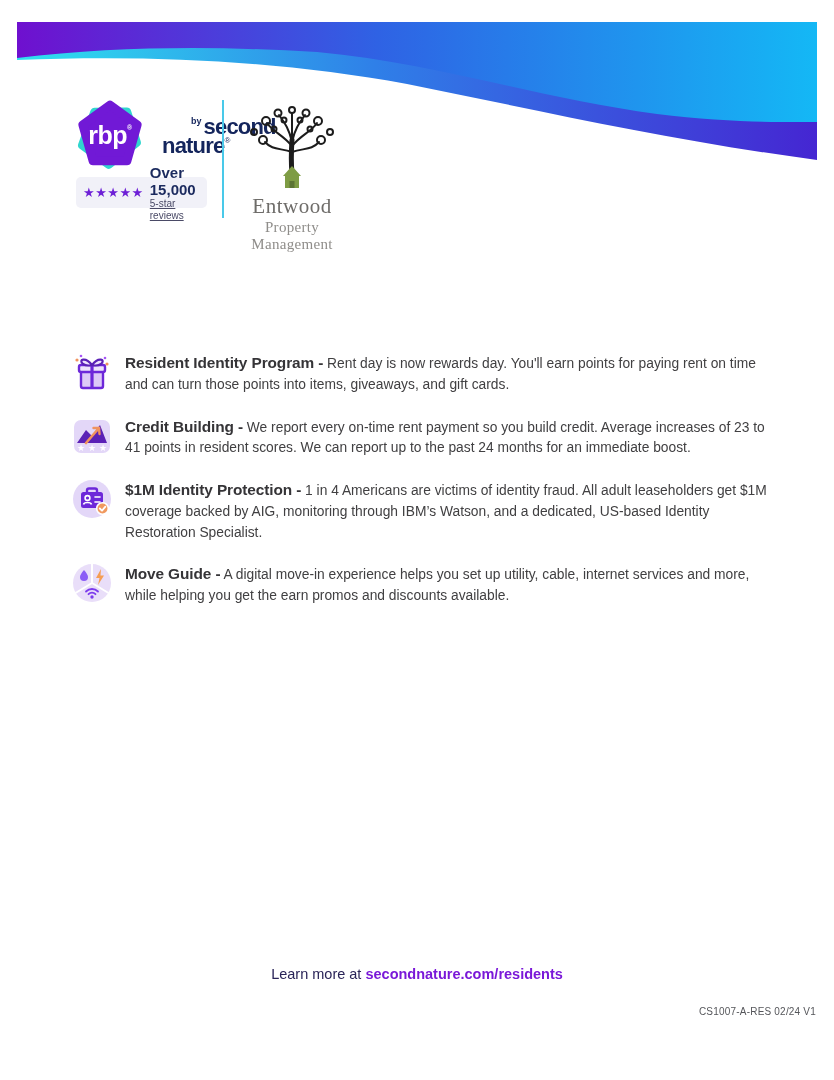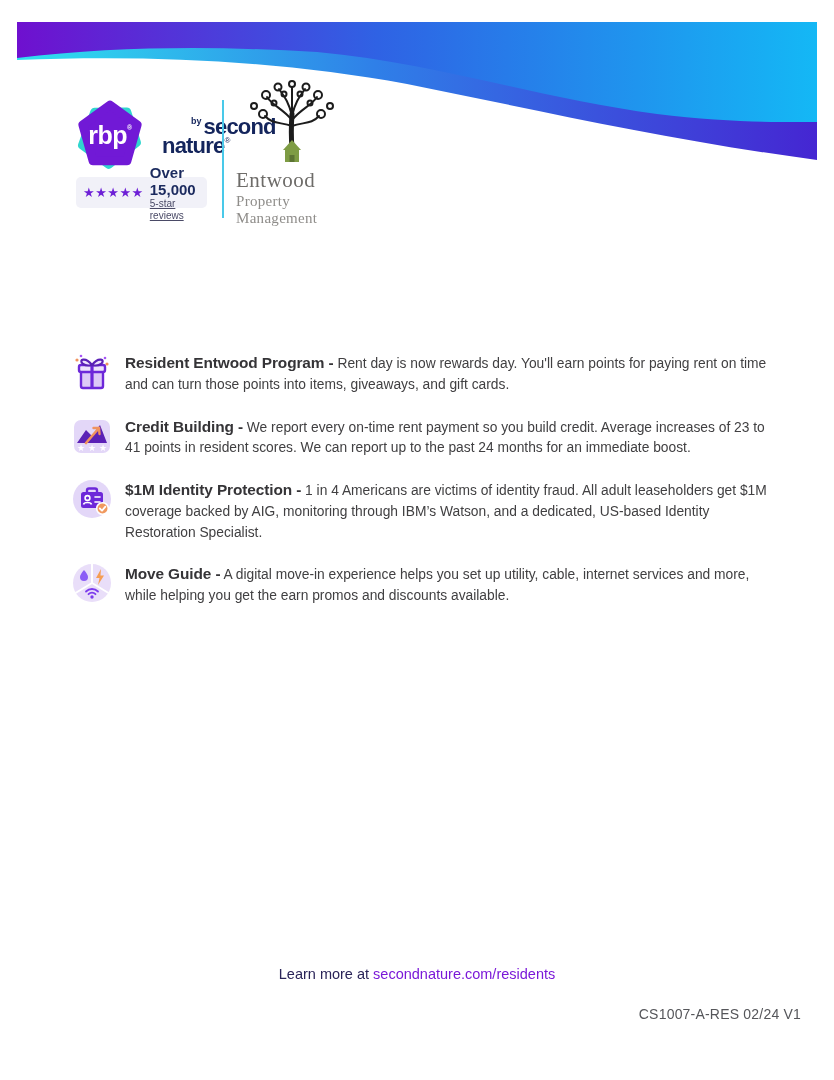--- a/index.html
+++ b/index.html
@@ -35,21 +35,21 @@
     background:#f1f1f8; border-radius:5px; display:flex; align-items:center;
     padding:0 7px; gap:6px;
   }
   .stars { color:#6d1fd6; font-size:13px; letter-spacing:0.5px; line-height:1; }
   .reviews-text { line-height:1.15; }
   .reviews-line1 { font-size:15px; font-weight:bold; color:#1b2a5e; }
   .reviews-line2 { font-size:10px; color:#4a4a66;text-decoration:underline; }
 
   .logo-divider { position:absolute; left:222px; top:100px; width:2px; height:118px; background:#49c9e9; }
 
-  .entwood { position:absolute; left:236px; top:78px; width:112px; text-align:left; }
+  .entwood { position:absolute; left:236px; top:104px; width:112px; text-align:center; }
   .entwood svg { display:block; margin:0 auto; }
   .entwood-name {
     font-family:"Liberation Serif", serif; font-size:21px; color:#6e6c69;
     margin-top:-2px; letter-spacing:0.5px;
   }
   .entwood-sub { font-family:"Liberation Serif", serif; font-size:15px; color:#8f8d8a; letter-spacing:0.3px; }
 
   
   .headline {
     position:absolute; left:75px; top:243px; width:720px;
@@ -65,22 +65,22 @@
   
   .benefits { position:absolute; left:72px; top:352px; width:700px; }
   .benefit { display:flex; align-items:flex-start; gap:13px; margin-bottom:20px; }
   .bicon { flex:0 0 40px; width:40px; height:42px; }
   .bicon svg { display:block; }
   .btext { width:646px; font-size:13.8px; line-height:1.49; color:#414042; }
   .btext strong { font-size:15.4px; color:#353437; font-weight:bold; letter-spacing:-0.1px; }
 
   
   .footer { position:absolute; left:0; top:966px; width:100%; text-align:center; font-size:14.5px; color:#2a2458; }
-  .footer .link { color:#7a18d8; font-weight:normal; }
-  .doc-code { position:absolute; right:33px; top:1006px; font-size:14px; color:#55565a; letter-spacing:0.2px; }
+  .footer .link { color:#7a18d8; font-weight:bold; }
+  .doc-code { position:absolute; right:18px; top:1006px; font-size:10px; color:#55565a; letter-spacing:0.2px; }
 </style>
 </head>
 <body>
 
 <div class="page">
 
   <div class="banner">
     <svg viewBox="0 0 800 140" preserveAspectRatio="none">
       <defs>
         <linearGradient id="gradSec" x1="0" y1="0" x2="1" y2="0">
@@ -173,21 +173,21 @@
           <circle cx="35" cy="12" r="1.6" fill="#f0935f"></circle>
           <circle cx="9" cy="4" r="1.3" fill="#a855f7"></circle>
           <circle cx="33" cy="6" r="1.3" fill="#a855f7"></circle>
           <rect x="9" y="19" width="22" height="17" rx="2" fill="#ddc9f7" stroke="#6d28d9" stroke-width="2.4"></rect>
           <rect x="7" y="13" width="26" height="7" rx="2" fill="#eee3fb" stroke="#6d28d9" stroke-width="2.4"></rect>
           <line x1="20" y1="13" x2="20" y2="36" stroke="#6d28d9" stroke-width="3.2"></line>
           <path d="M20,13 C13,4 6,8 11,12 C14,14 18,13.5 20,13 Z" fill="#eee3fb" stroke="#5b21b6" stroke-width="2.2"></path>
           <path d="M20,13 C27,4 34,8 29,12 C26,14 22,13.5 20,13 Z" fill="#eee3fb" stroke="#5b21b6" stroke-width="2.2"></path>
         </svg>
       </div>
-      <p class="btext"><strong>Resident Entwood Program -</strong><span> Rent day is now rewards day. You'll earn points for paying rent on time and can turn those points into items, giveaways, and gift cards.</span></p>
+      <p class="btext"><strong>Resident Identity Program -</strong><span> Rent day is now rewards day. You'll earn points for paying rent on time and can turn those points into items, giveaways, and gift cards.</span></p>
     </div>
 
     <div class="benefit">
       <div class="bicon">
         <svg width="40" height="40" viewBox="0 0 40 40">
           <rect x="2" y="4" width="36" height="33" rx="7" fill="#e3d7f8"></rect>
           <path d="M5,27 L14,14 L20,20 L28,9 L35,27 Z" fill="#5b21b6"></path>
           <line x1="14" y1="27" x2="27" y2="12" stroke="#f0935f" stroke-width="2.6" stroke-linecap="round"></line>
           <path d="M27,12 L27.5,18 M27,12 L21.5,12" stroke="#f0935f" stroke-width="2.4" stroke-linecap="round"></path>
           <text x="20" y="34.5" text-anchor="middle" font-size="9" fill="#ffffff" font-family="DejaVu Sans, sans-serif">★ ★ ★</text>

